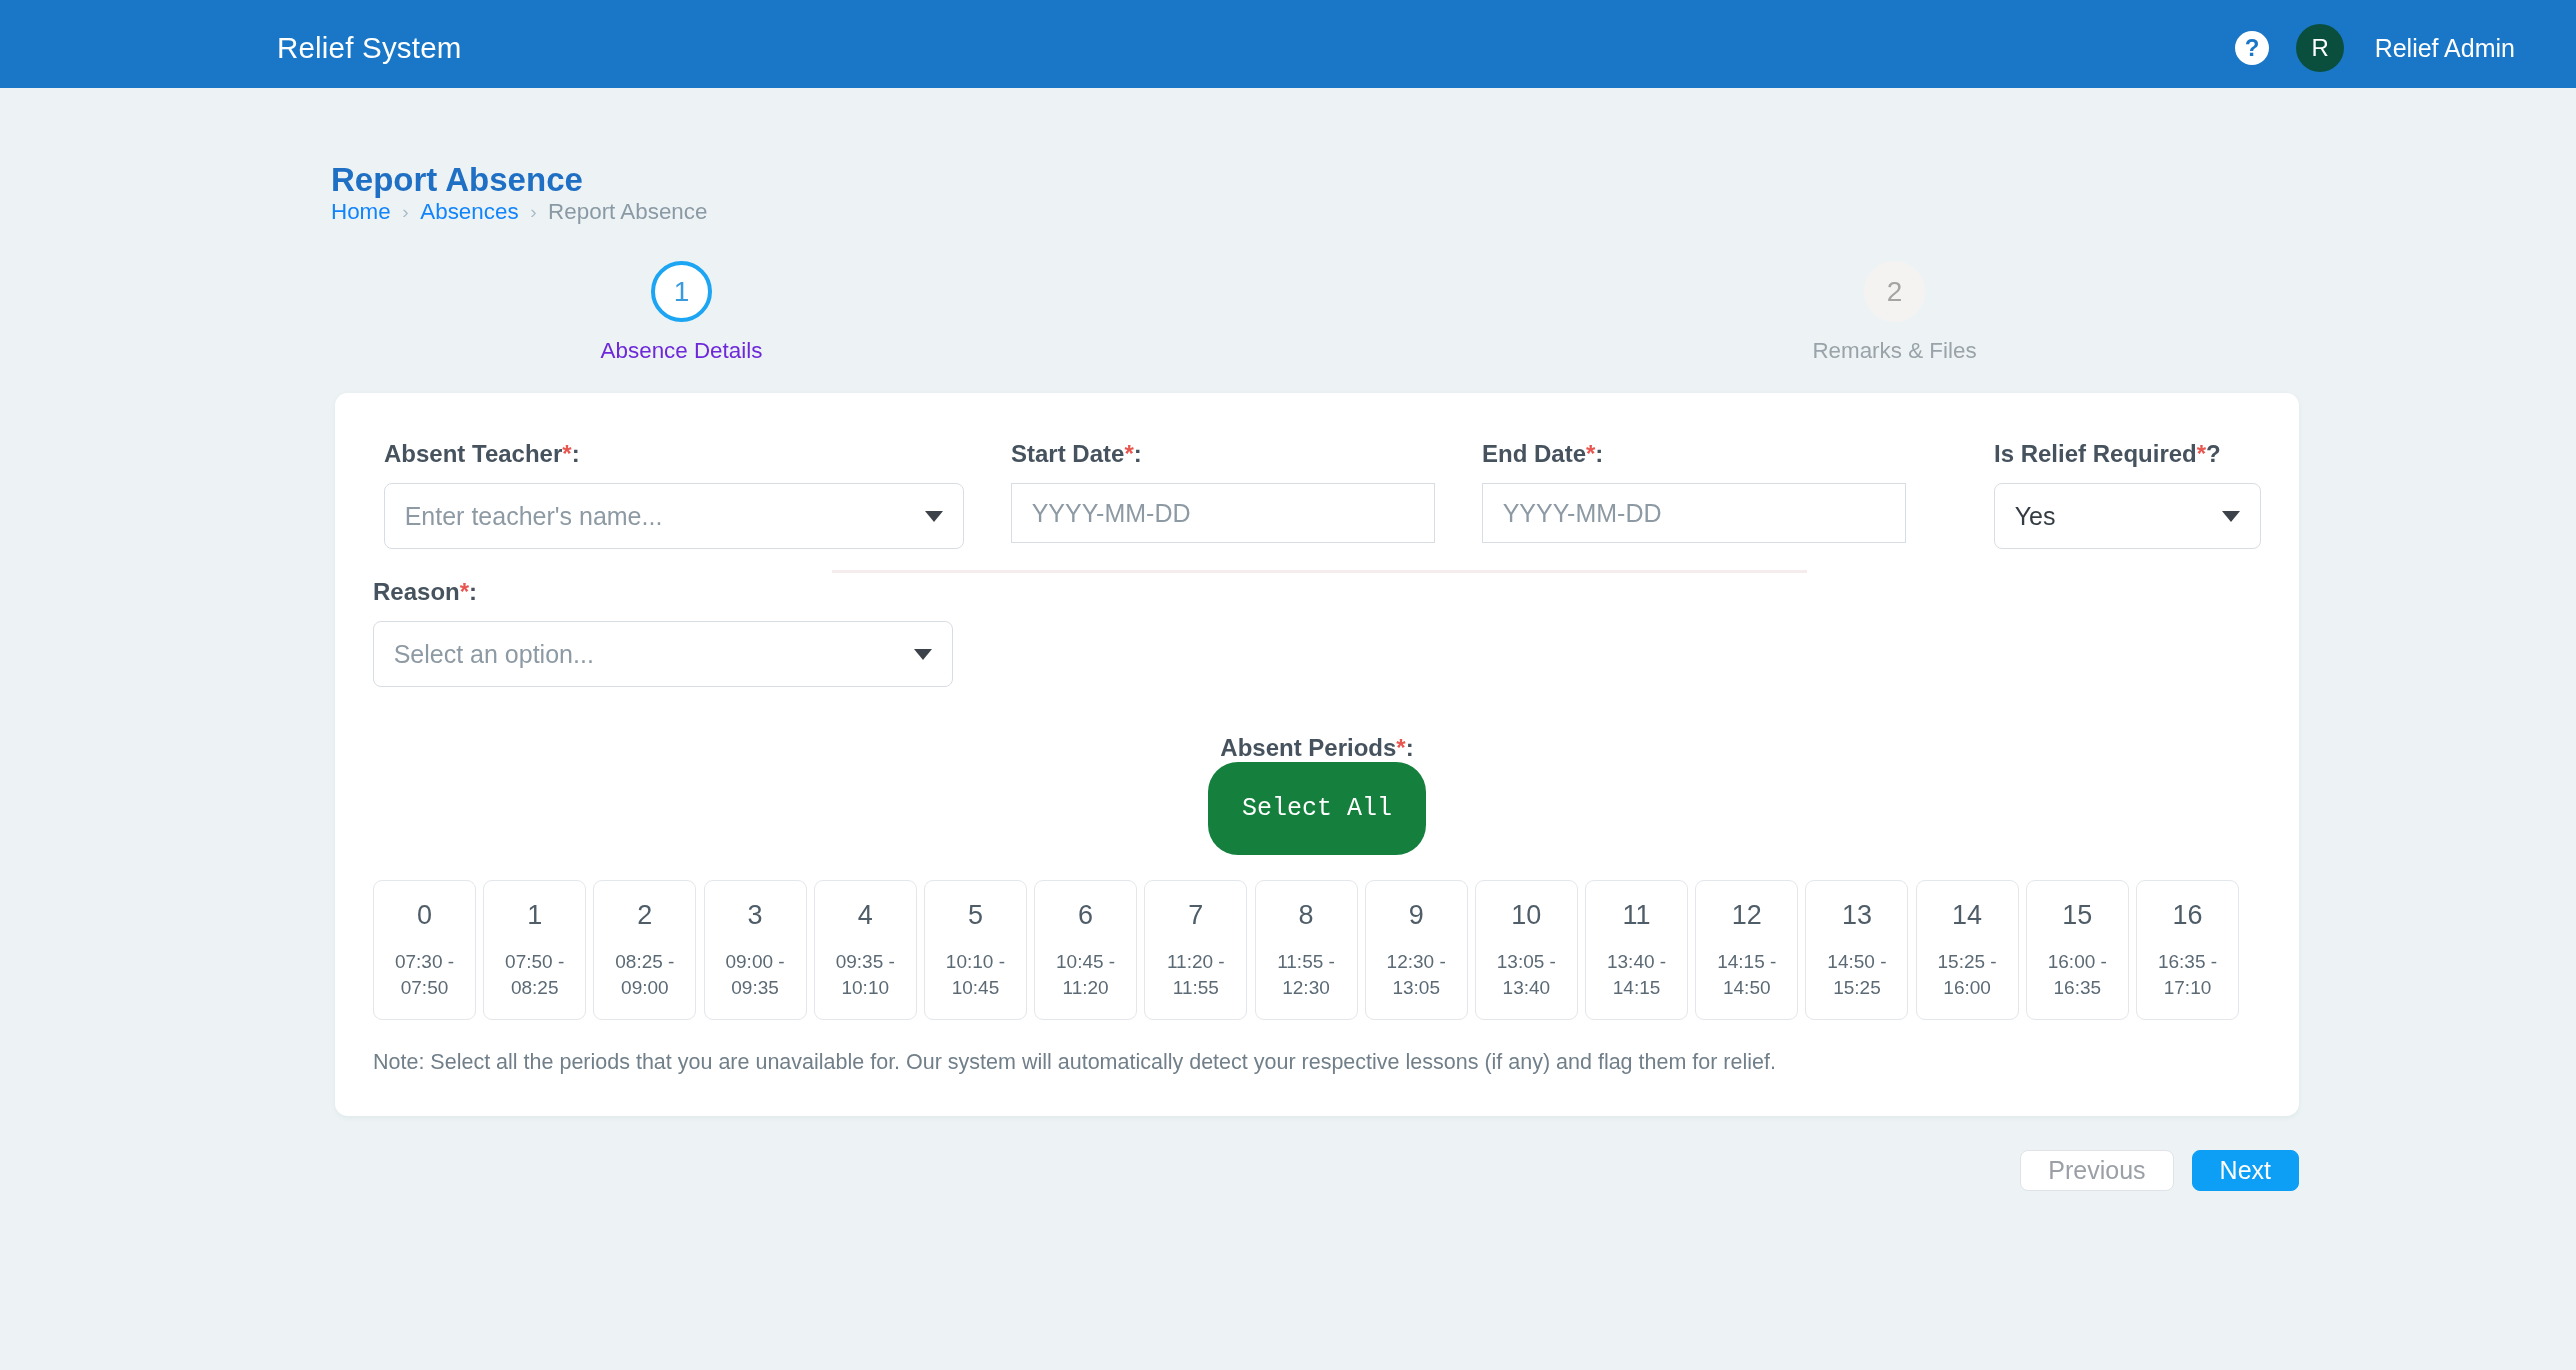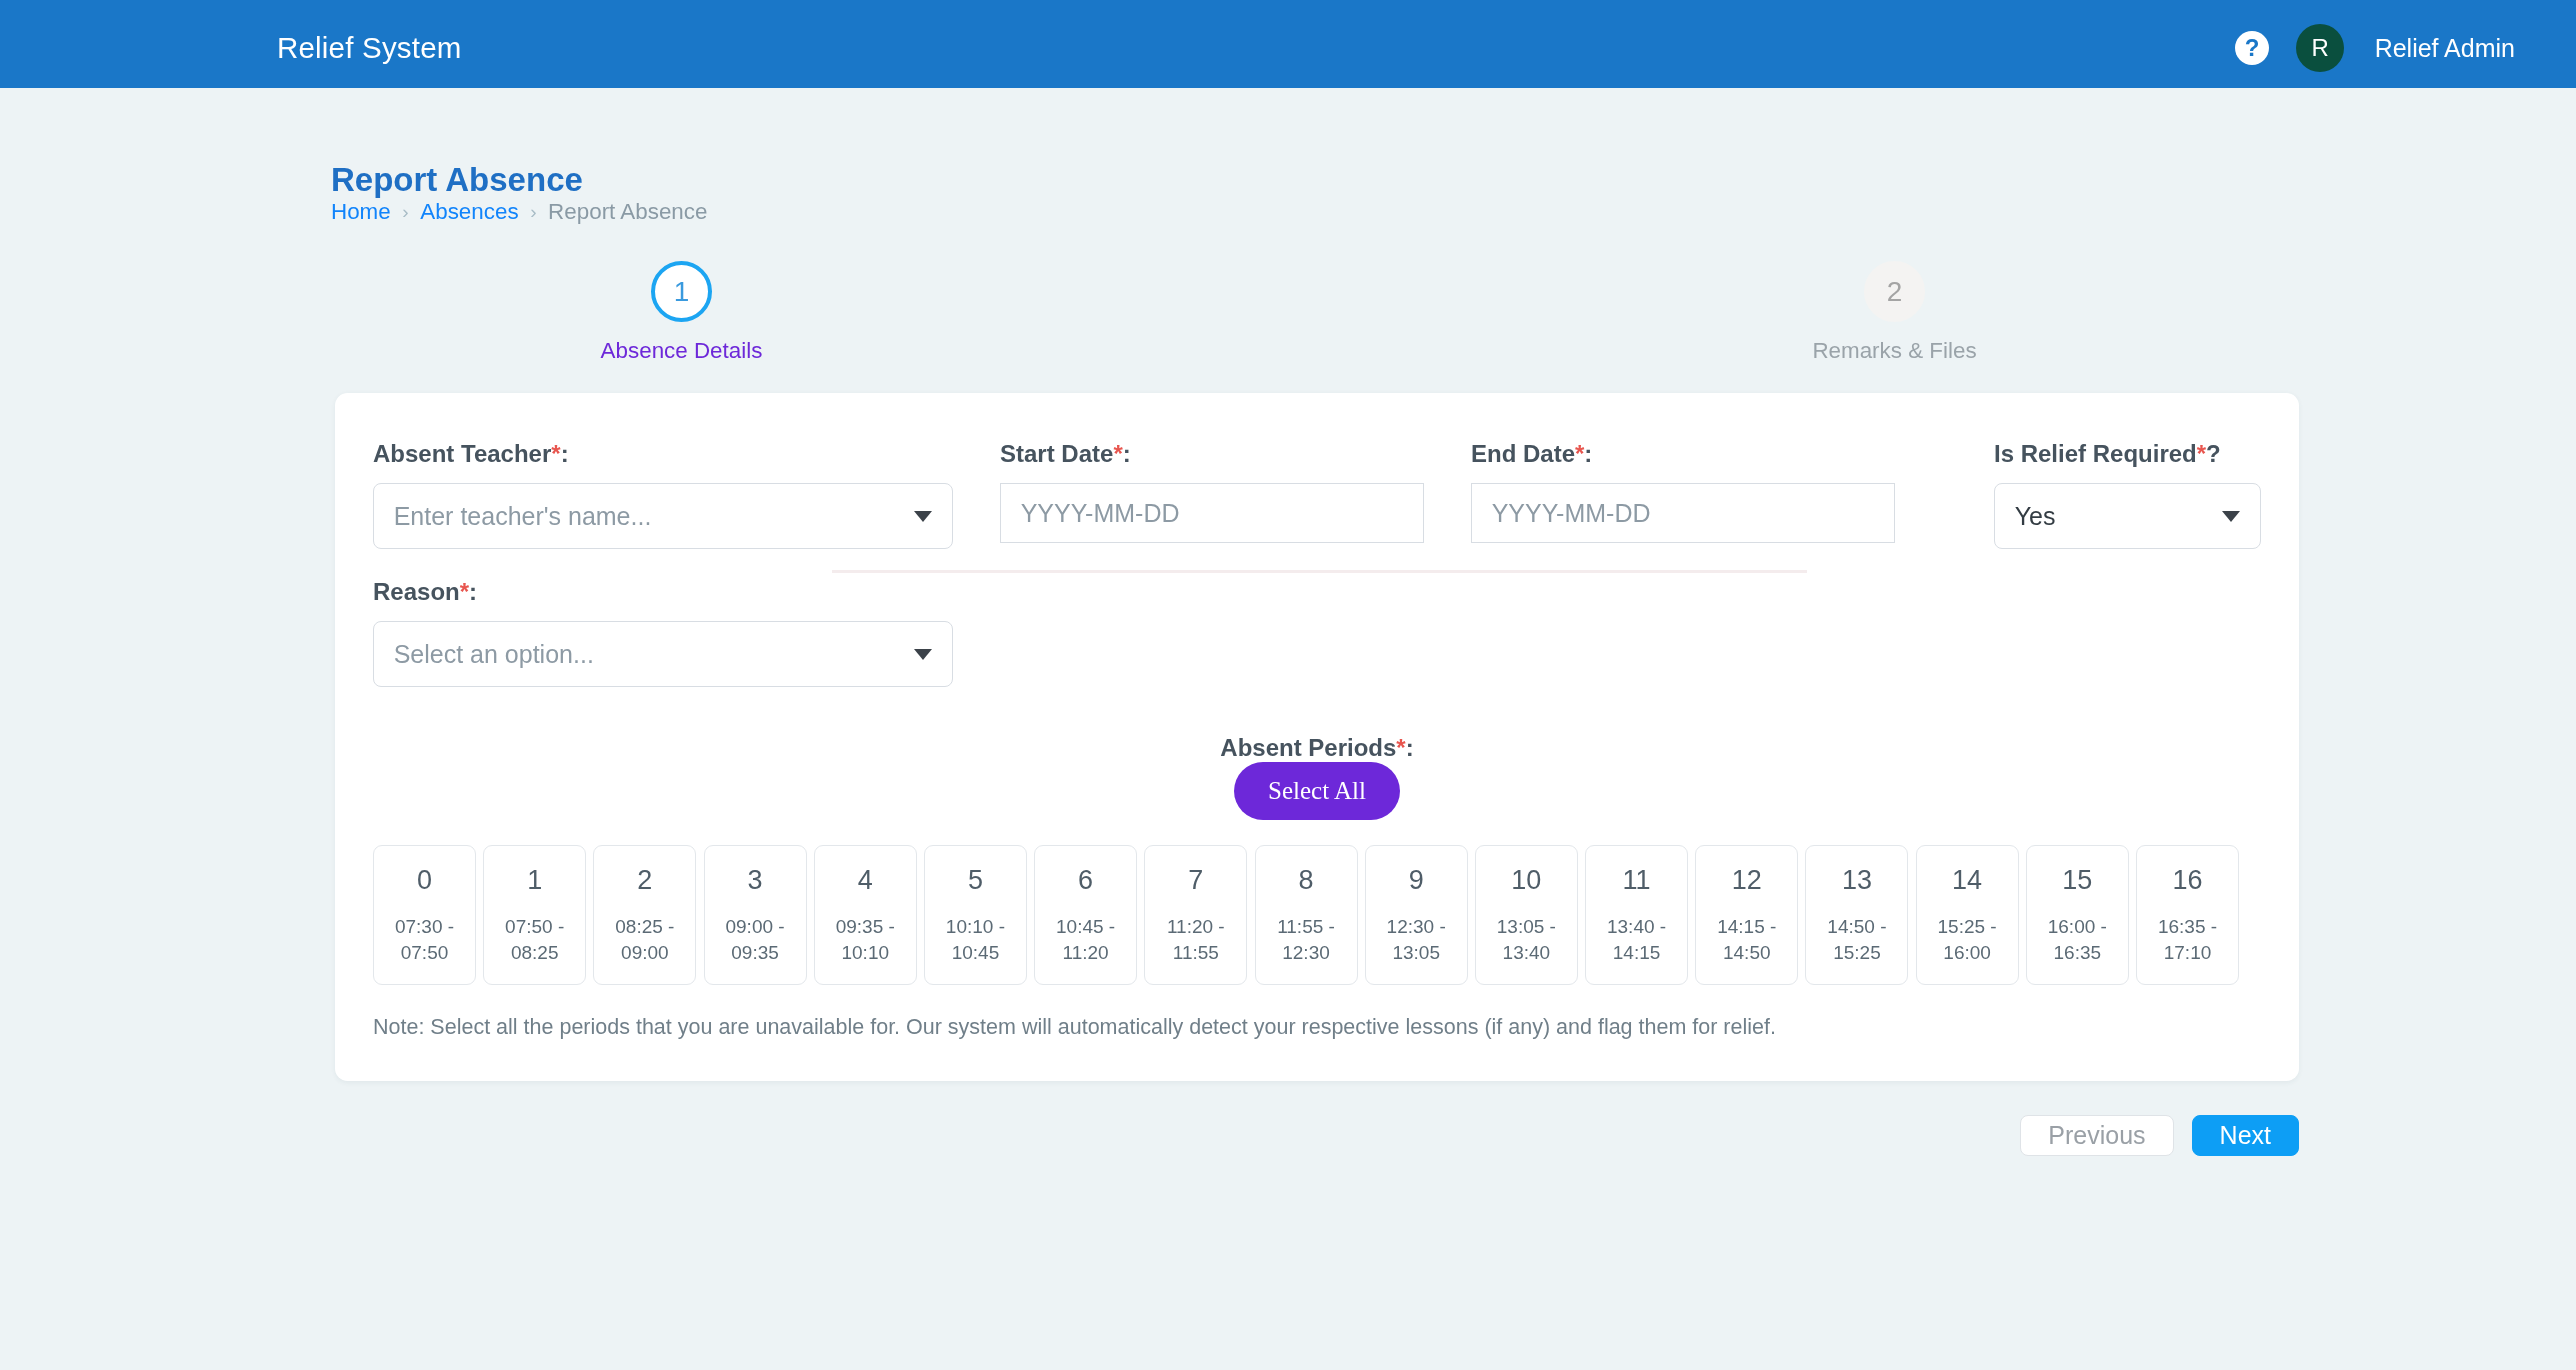--- a/index.html
+++ b/index.html
@@ -134,20 +134,21 @@
     background: #ffffff;
     border-radius: 12.5px;
     box-shadow: 0 1.8px 5.4px rgba(30,60,80,.06);
     padding: 47px 38px 41px 38px;
   }
 
   .form-row {
     display: flex;
     gap: 47px;
     align-items: flex-start;
+    margin-left: 11px;
   }
   .field { display: flex; flex-direction: column; }
   .f-teacher { width: 580px; }
   .f-start, .f-end { width: 424px; }
   .f-relief { width: 267px; margin-left: auto; }
   .f-reason { width: 580px; margin-top: 29px; }
 
   .field-label {
     font-size: 24px;
     color: #46535e;
@@ -186,28 +187,28 @@
 
   
   .periods-head {
     display: flex;
     align-items: center;
     justify-content: space-between;
     margin-top: 47px;
     flex-direction: column;
   }
   .select-all-btn {
-    background: #6d28d9;
+    background: #15803d;
     color: #ffffff;
     font-size: 25px;
     border: none;
     border-radius: 30px;
-    padding: 15px 34px;
-    cursor: pointer;
-    font-family: Liberation Serif, serif;
+    padding: 32px 34px;
+    cursor: pointer;
+    font-family: Liberation Mono, monospace;
   }
 
   .chips {
     display: flex;
     gap: 7.2px;
     margin-top: 25px;
   }
   .chip {
     width: 103px;
     height: 140px;

